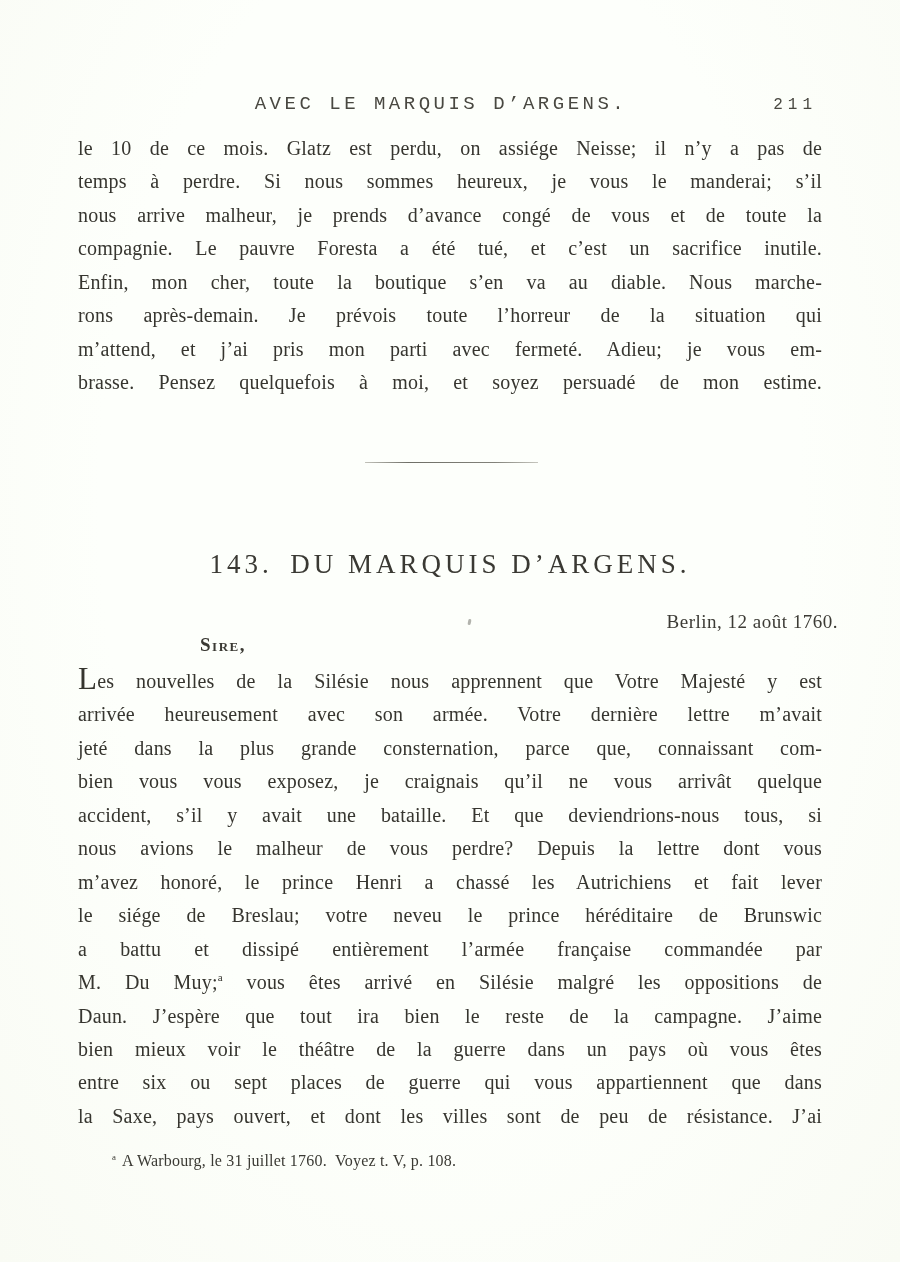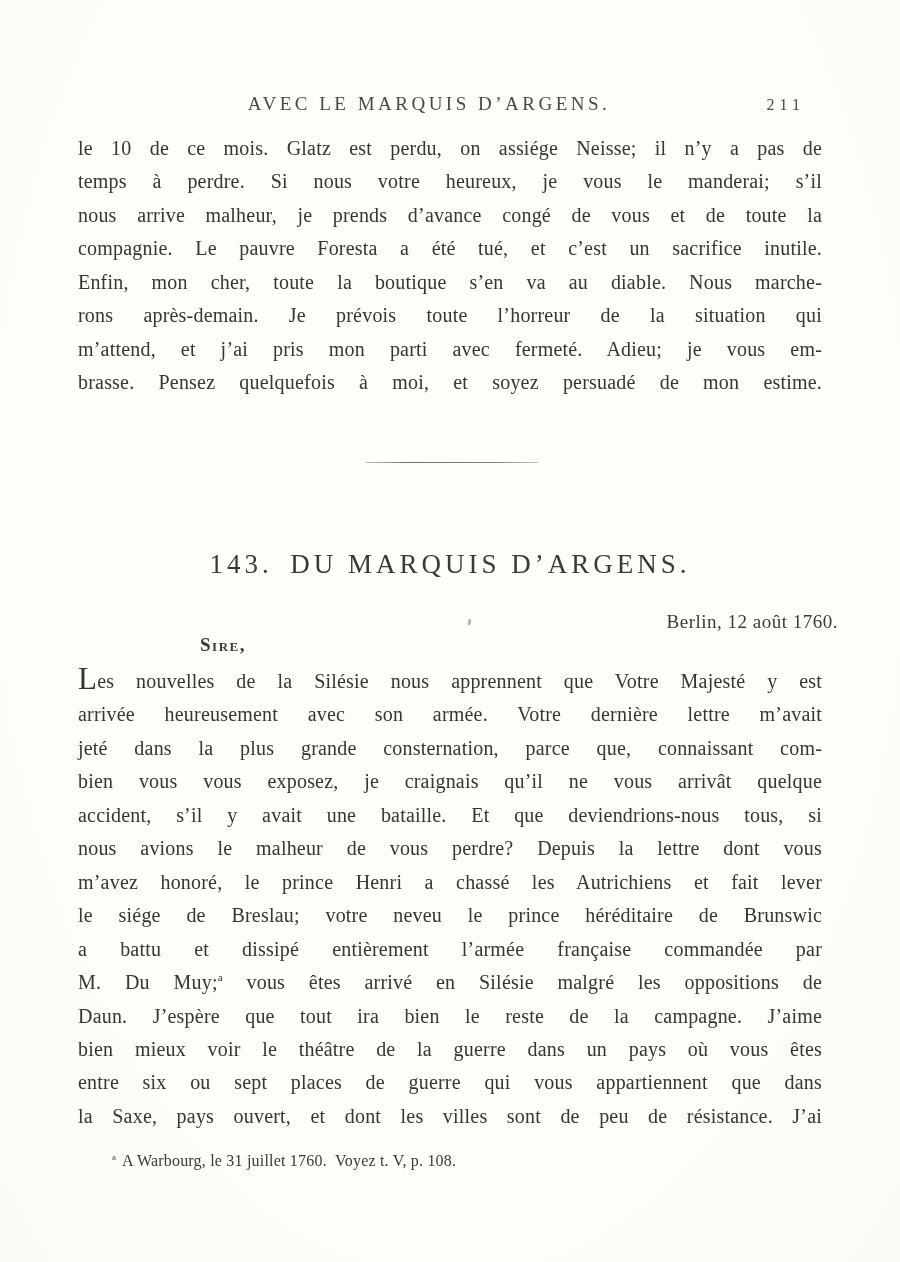--- a/index.html
+++ b/index.html
@@ -7,21 +7,21 @@
     position:relative;
     width:900px; height:1262px;
     margin:0 auto;
     background: radial-gradient(ellipse at 50% 40%, #fdfffb 55%, #f9fbf4 100%);
     font-family:"Liberation Serif", serif;
     color:#36352f;
     overflow:hidden;
   }
 
   
-  .running-head { position:absolute; top:93px; left:0; width:888px; height:30px; }
+  .running-head { position:absolute; top:93px; left:12px; width:888px; height:30px;font-family:Liberation Mono, monospace; }
   .running-title {
     position:absolute; left:0; right:0; text-align:center;
     transform:translateX(-15px);
     font-size:19px; letter-spacing:3.5px; color:#494841;
   }
   .page-number {
     position:absolute; top:3px; right:83px;
     font-size:16px; letter-spacing:5px; color:#494841;
   }
 
@@ -75,21 +75,21 @@
 
 <div class="page">
 
   <div class="running-head">
     <div class="running-title">AVEC LE MARQUIS D’ARGENS.</div>
     <div class="page-number">211</div>
   </div>
 
   <div class="para para1">
       <div class="line">le 10 de ce mois. Glatz est perdu, on assiége Neisse; il n’y a pas de</div>
-      <div class="line">temps à perdre. Si nous votre heureux, je vous le manderai; s’il</div>
+      <div class="line">temps à perdre. Si nous sommes heureux, je vous le manderai; s’il</div>
       <div class="line">nous arrive malheur, je prends d’avance congé de vous et de toute la</div>
       <div class="line">compagnie. Le pauvre Foresta a été tué, et c’est un sacrifice inutile.</div>
       <div class="line">Enfin, mon cher, toute la boutique s’en va au diable. Nous marche-</div>
       <div class="line">rons après-demain. Je prévois toute l’horreur de la situation qui</div>
       <div class="line">m’attend, et j’ai pris mon parti avec fermeté. Adieu; je vous em-</div>
       <div class="line">brasse. Pensez quelquefois à moi, et soyez persuadé de mon estime.</div>
     </div>
 
   <div class="divider"></div>
 

